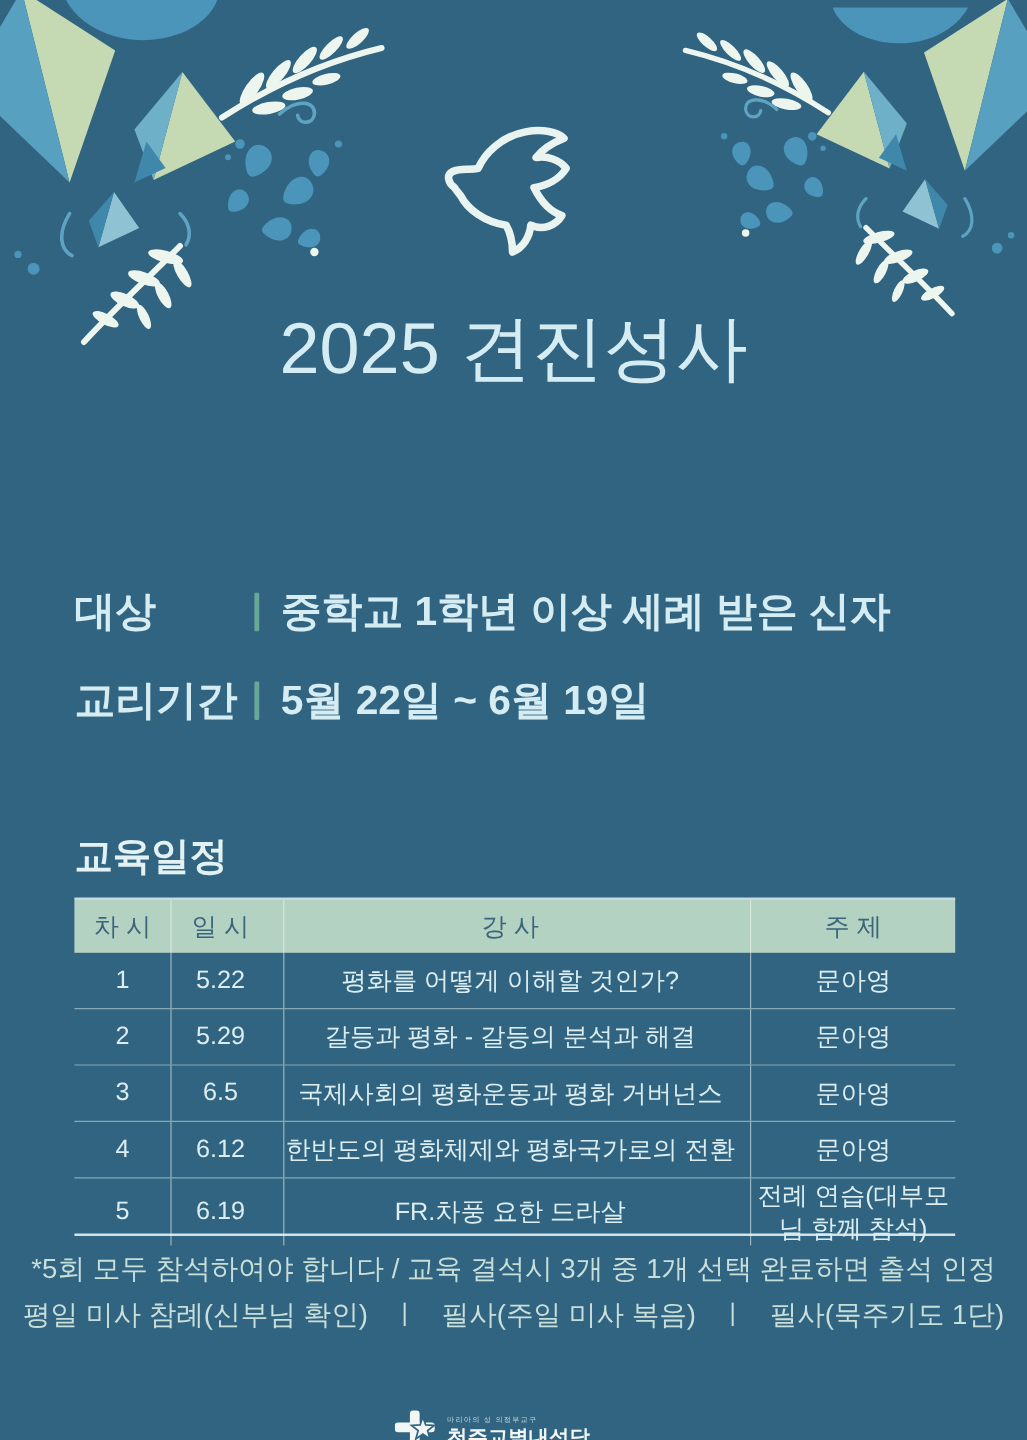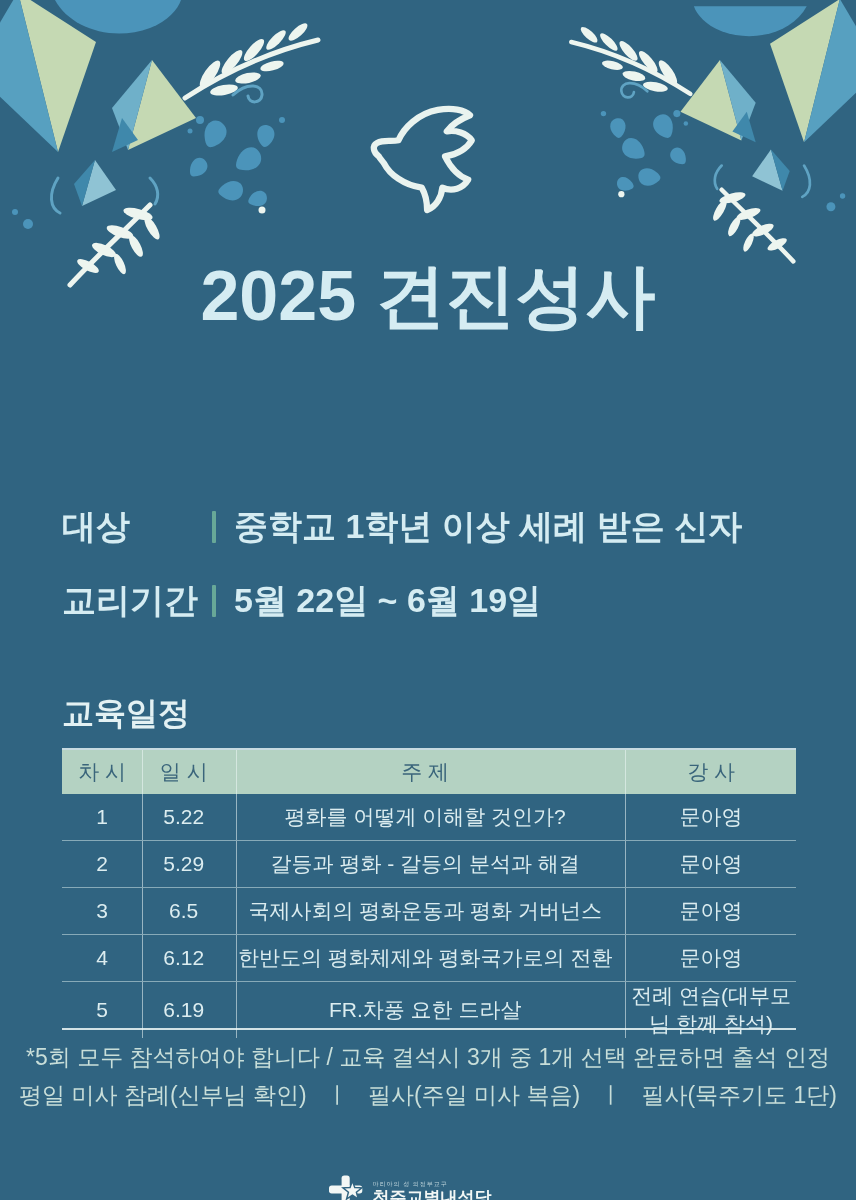--- a/index.html
+++ b/index.html
@@ -9,30 +9,30 @@
     font-family:"Liberation Sans","DejaVu Sans",sans-serif;
     color:#dcedf0;
   }
   svg{display:block;}
   .corner{position:absolute; top:0;}
   .corner-left{left:0; width:335px; height:290px;}
   .corner-right{right:0; width:300px; height:272px; transform:scaleX(-1);}
   .dove{position:absolute; left:352px; top:98px; width:152px; height:140px;}
   .title{
     position:absolute; left:0; top:258px; width:856px;
-    text-align:center; font-size:70px; line-height:1.1; font-weight:bold;
+    text-align:center; font-size:60px; line-height:1.1; font-weight:normal;
     letter-spacing:0px; color:#d5ecf2;
   }
   .subtitle{
     position:absolute; left:0; top:380px; width:856px;
     text-align:center; font-size:42px; font-weight:bold; color:#8fc8ab;
   }
   .info-row{
     position:absolute; left:62px; width:760px; height:44px;
-    display:flex; align-items:center; font-size:34px; font-weight:bold; color:#d5ecf2;margin-top:17px;
+    display:flex; align-items:center; font-size:34px; font-weight:bold; color:#d5ecf2;
   }
   .info-row-1{top:488px;} .info-row-2{top:562px;} .info-row-3{top:637px;}
   .info-label{
     display:inline-block; width:136px; flex:0 0 136px;
     text-align:justify; text-align-last:justify;
   }
   .vbar{
     display:inline-block; width:4px; height:32px; background:#68a898;
     margin:0 18px 0 14px; flex:0 0 4px; border-radius:1px;
   }
@@ -202,22 +202,22 @@
     <span class="vbar"></span>
     <span class="info-value">5월 22일 ~ 6월 19일</span>
   </div>
 
   <div class="sched-heading">교육일정</div>
 
   <div class="tbl">
     <div class="trow thead">
       <div class="tcell">차 시</div>
       <div class="tcell">일 시</div>
+      <div class="tcell">강 사</div>
       <div class="tcell">주 제</div>
-      <div class="tcell">강 사</div>
     </div>
     <div class="trow tbody-row">
       <div class="tcell">1</div>
       <div class="tcell">5.22</div>
       <div class="tcell">평화를 어떻게 이해할 것인가?</div>
       <div class="tcell">문아영</div>
     </div>
     <div class="trow tbody-row">
       <div class="tcell">2</div>
       <div class="tcell">5.29</div>

